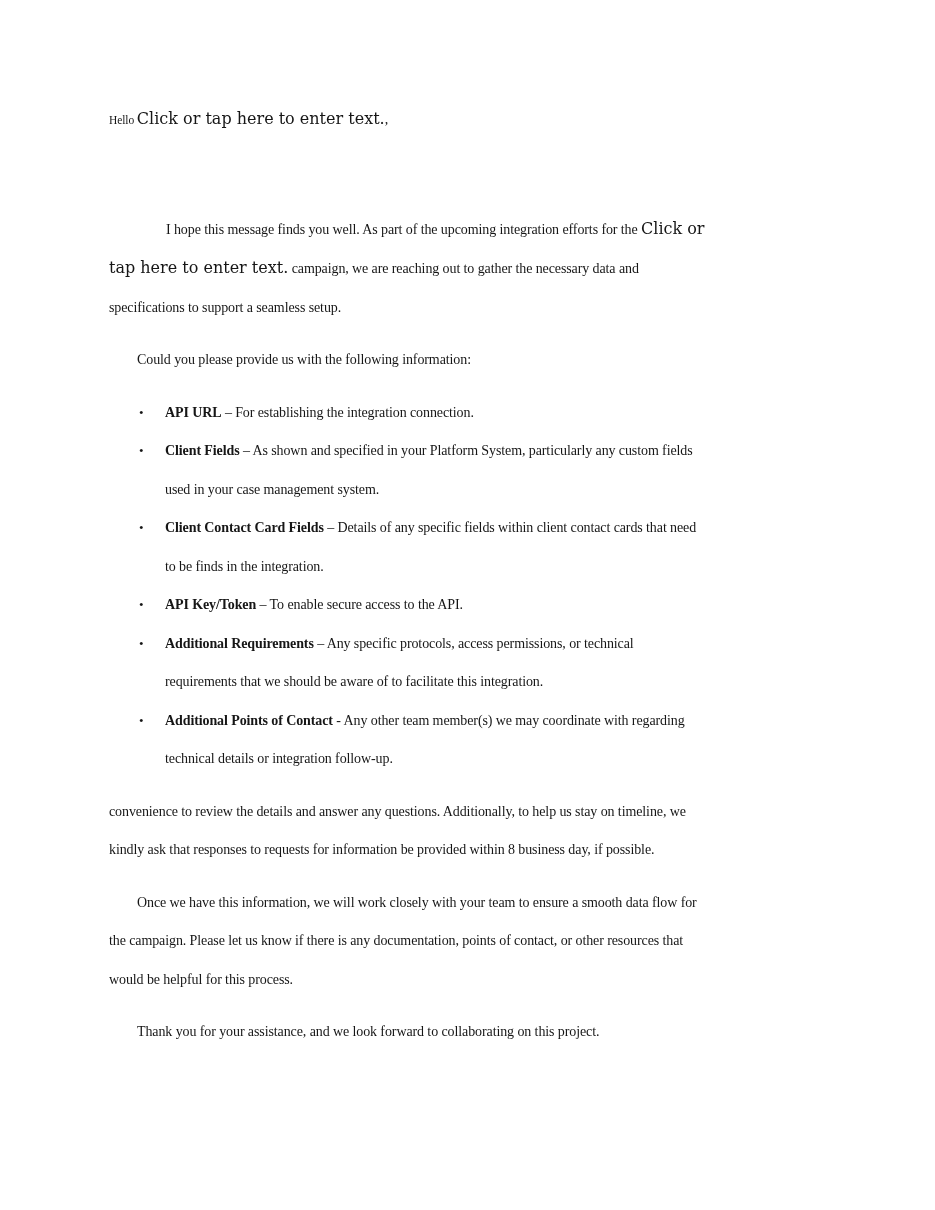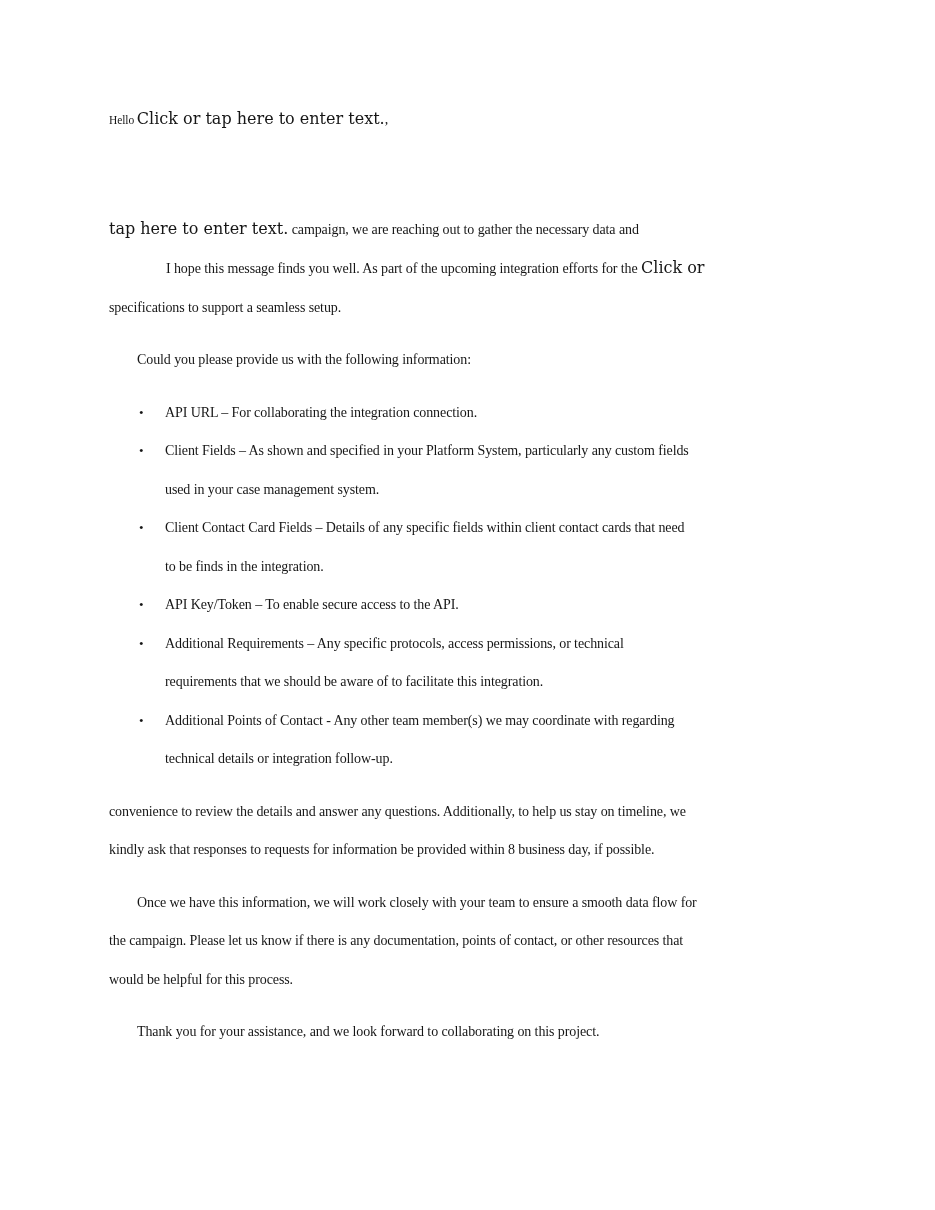--- a/index.html
+++ b/index.html
@@ -20,21 +20,21 @@
     line-height: 38.5px;
     letter-spacing: -0.1px;
     overflow: hidden;
   }
   .para { margin: 0 0 14px 0; }
   .spacer { height: 56px; }
   .line { white-space: nowrap; }
   .ind-lg { padding-left: 57px; }
   .ind-sm { padding-left: 28px; }
   .seg-n { }
-  .seg-b { font-weight: normal; }
+  .seg-b { font-weight: bold; }
   .seg-ph {
     font-family: "DejaVu Serif", serif;
     font-size: 16px;
     letter-spacing: 0;
     cursor: pointer;
   }
   .seg-hello { font-size: 11.5px; }
   .list { margin: 0 0 14px 0; }
   .bullet-item { position: relative; padding-left: 56px; }
   .bullet-item .bullet {
@@ -47,31 +47,31 @@
 </head>
 <body>
 
 <div class="page" style="background: rgb(255, 255, 255); color: rgb(22, 22, 22);">
   <div id="doc">
       <div class="para">
         <div class="line"><span class="seg-hello">Hello </span><span class="seg-ph">Click or tap here to enter text.</span><span class="seg-n">,</span></div>
       </div>
       <div class="spacer"></div>
       <div class="para">
+        <div class="line ind-lg"><span class="seg-n">I hope this message finds you well. As part of the upcoming integration efforts for the </span><span class="seg-ph">Click or</span></div>
         <div class="line"><span class="seg-ph">tap here to enter text.</span><span class="seg-n"> campaign, we are reaching out to gather the necessary data and</span></div>
-        <div class="line ind-lg"><span class="seg-n">I hope this message finds you well. As part of the upcoming integration efforts for the </span><span class="seg-ph">Click or</span></div>
         <div class="line"><span class="seg-n">specifications to support a seamless setup.</span></div>
       </div>
       <div class="para">
         <div class="line ind-sm"><span class="seg-n">Could you please provide us with the following information:</span></div>
       </div>
       <div class="list">
         <div class="bullet-item">
           <span class="bullet">•</span>
-          <div class="line"><span class="seg-b">API URL</span><span class="seg-n"> – For collaborating the integration connection.</span></div>
+          <div class="line"><span class="seg-b">API URL</span><span class="seg-n"> – For establishing the integration connection.</span></div>
         </div>
         <div class="bullet-item">
           <span class="bullet">•</span>
           <div class="line"><span class="seg-b">Client Fields</span><span class="seg-n"> – As shown and specified in your Platform System, particularly any custom fields</span></div>
           <div class="line"><span class="seg-n">used in your case management system.</span></div>
         </div>
         <div class="bullet-item">
           <span class="bullet">•</span>
           <div class="line"><span class="seg-b">Client Contact Card Fields</span><span class="seg-n"> – Details of any specific fields within client contact cards that need</span></div>
           <div class="line"><span class="seg-n">to be finds in the integration.</span></div>

